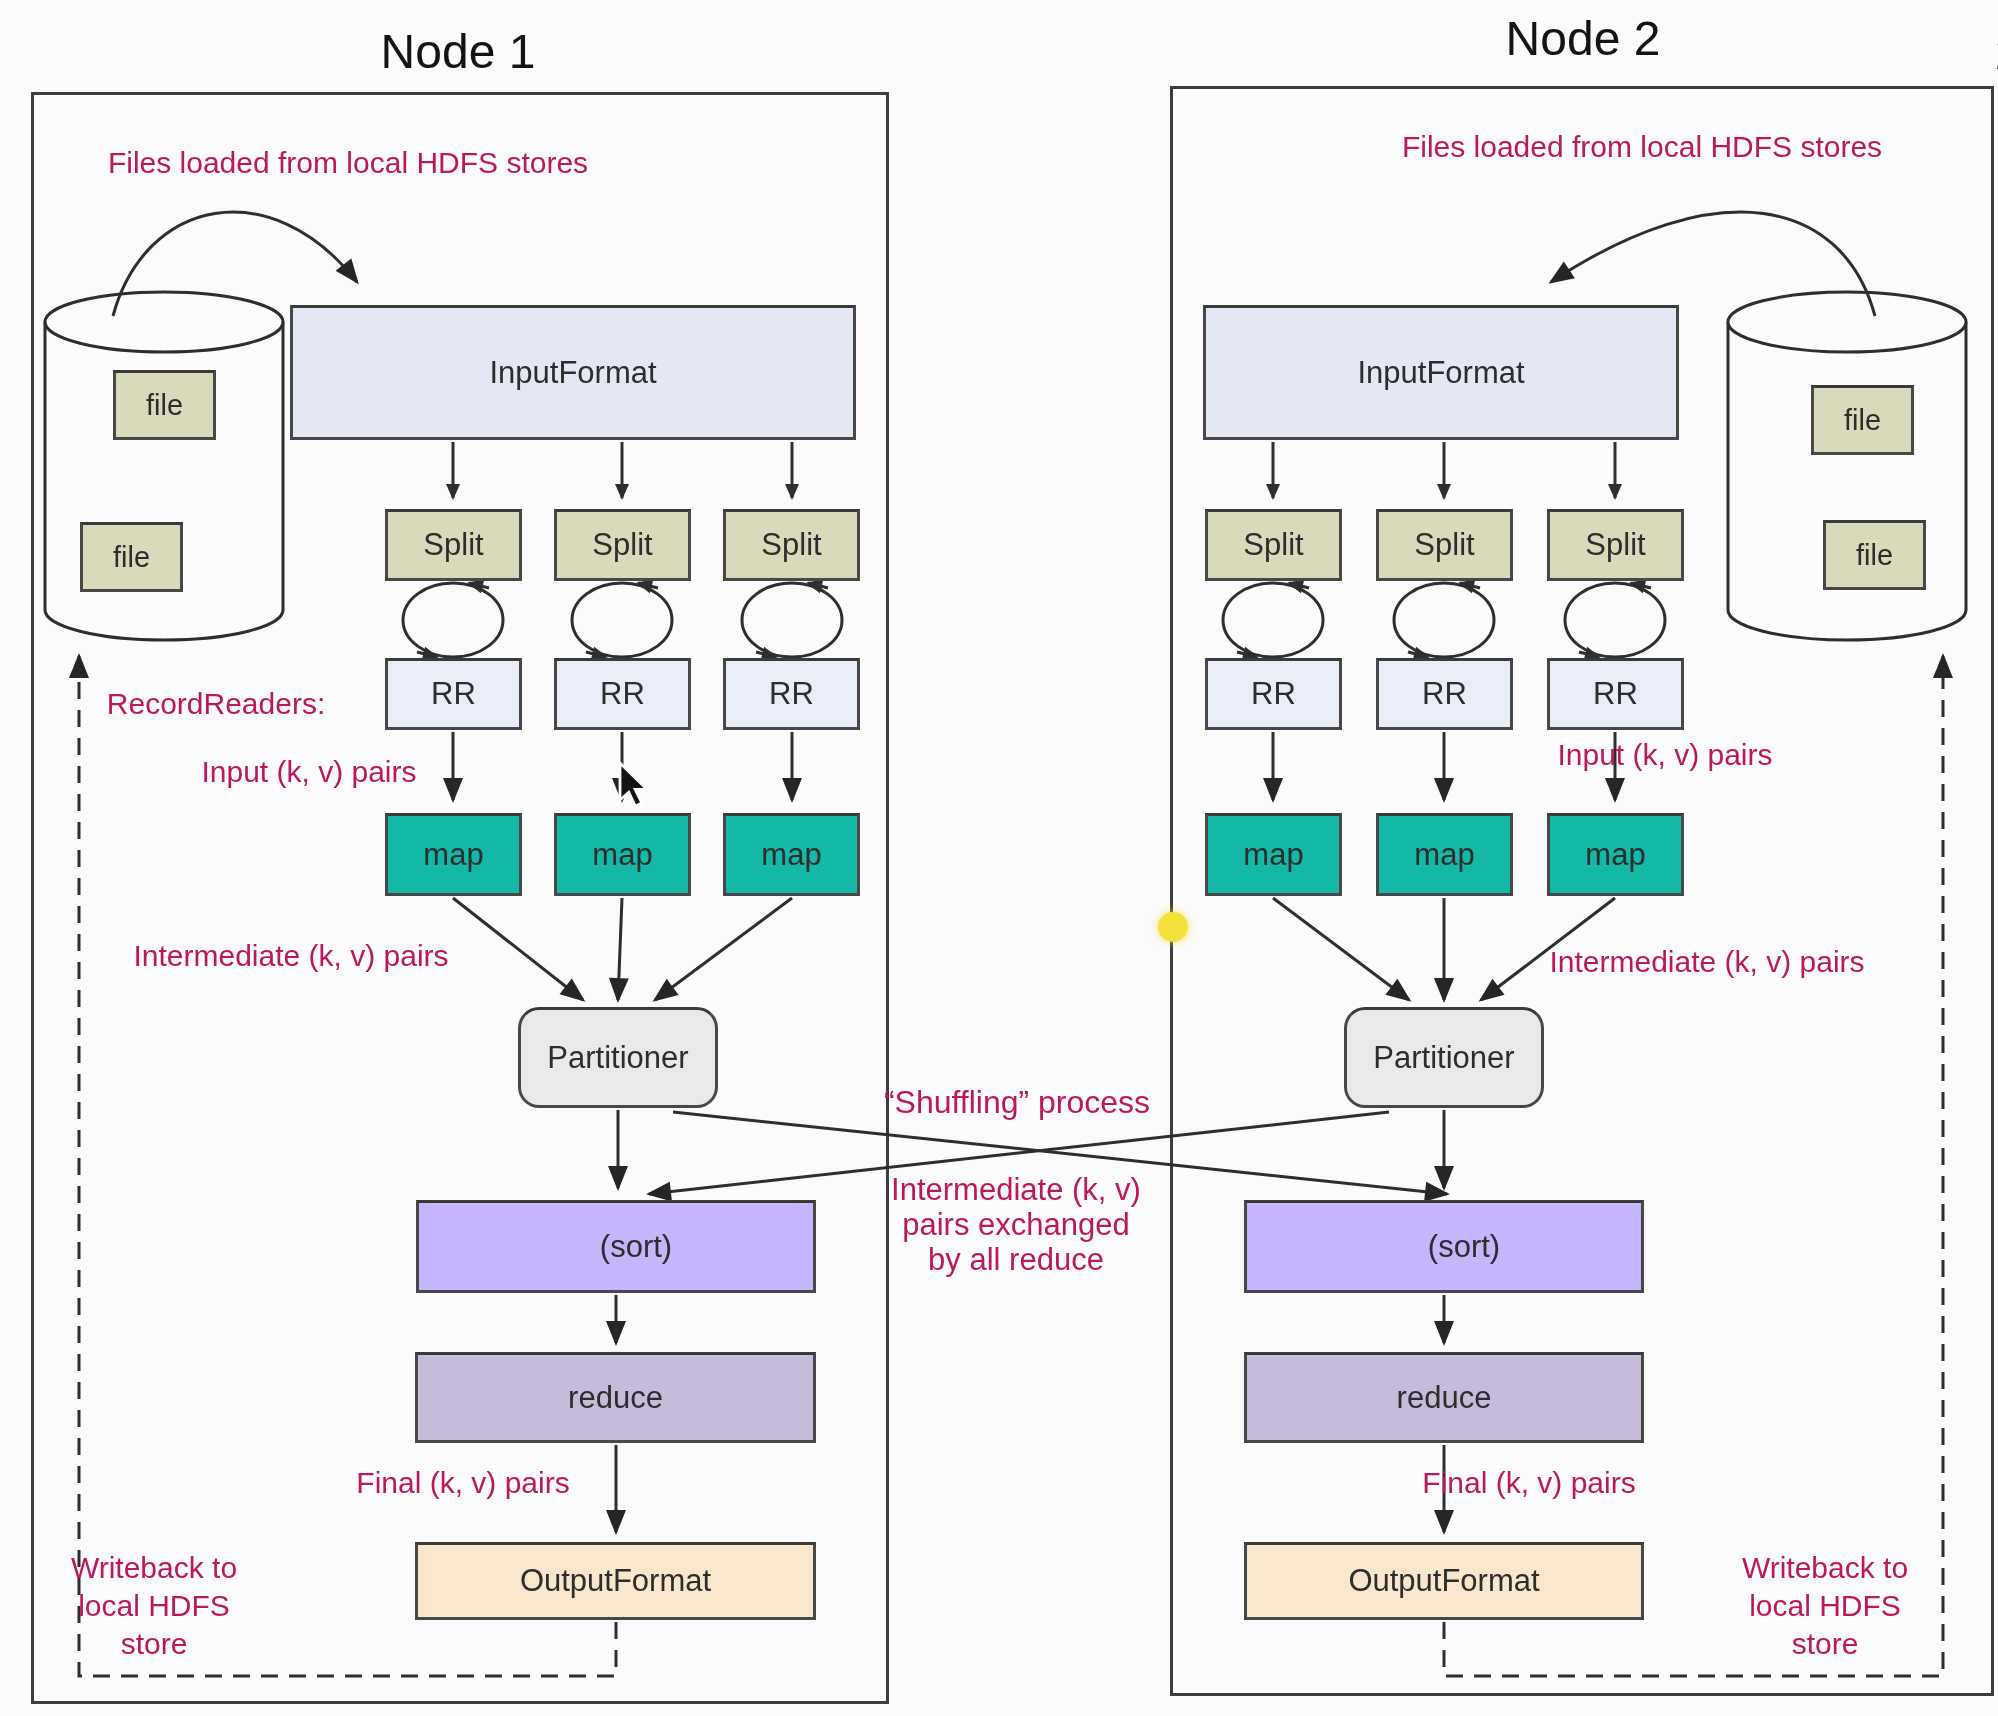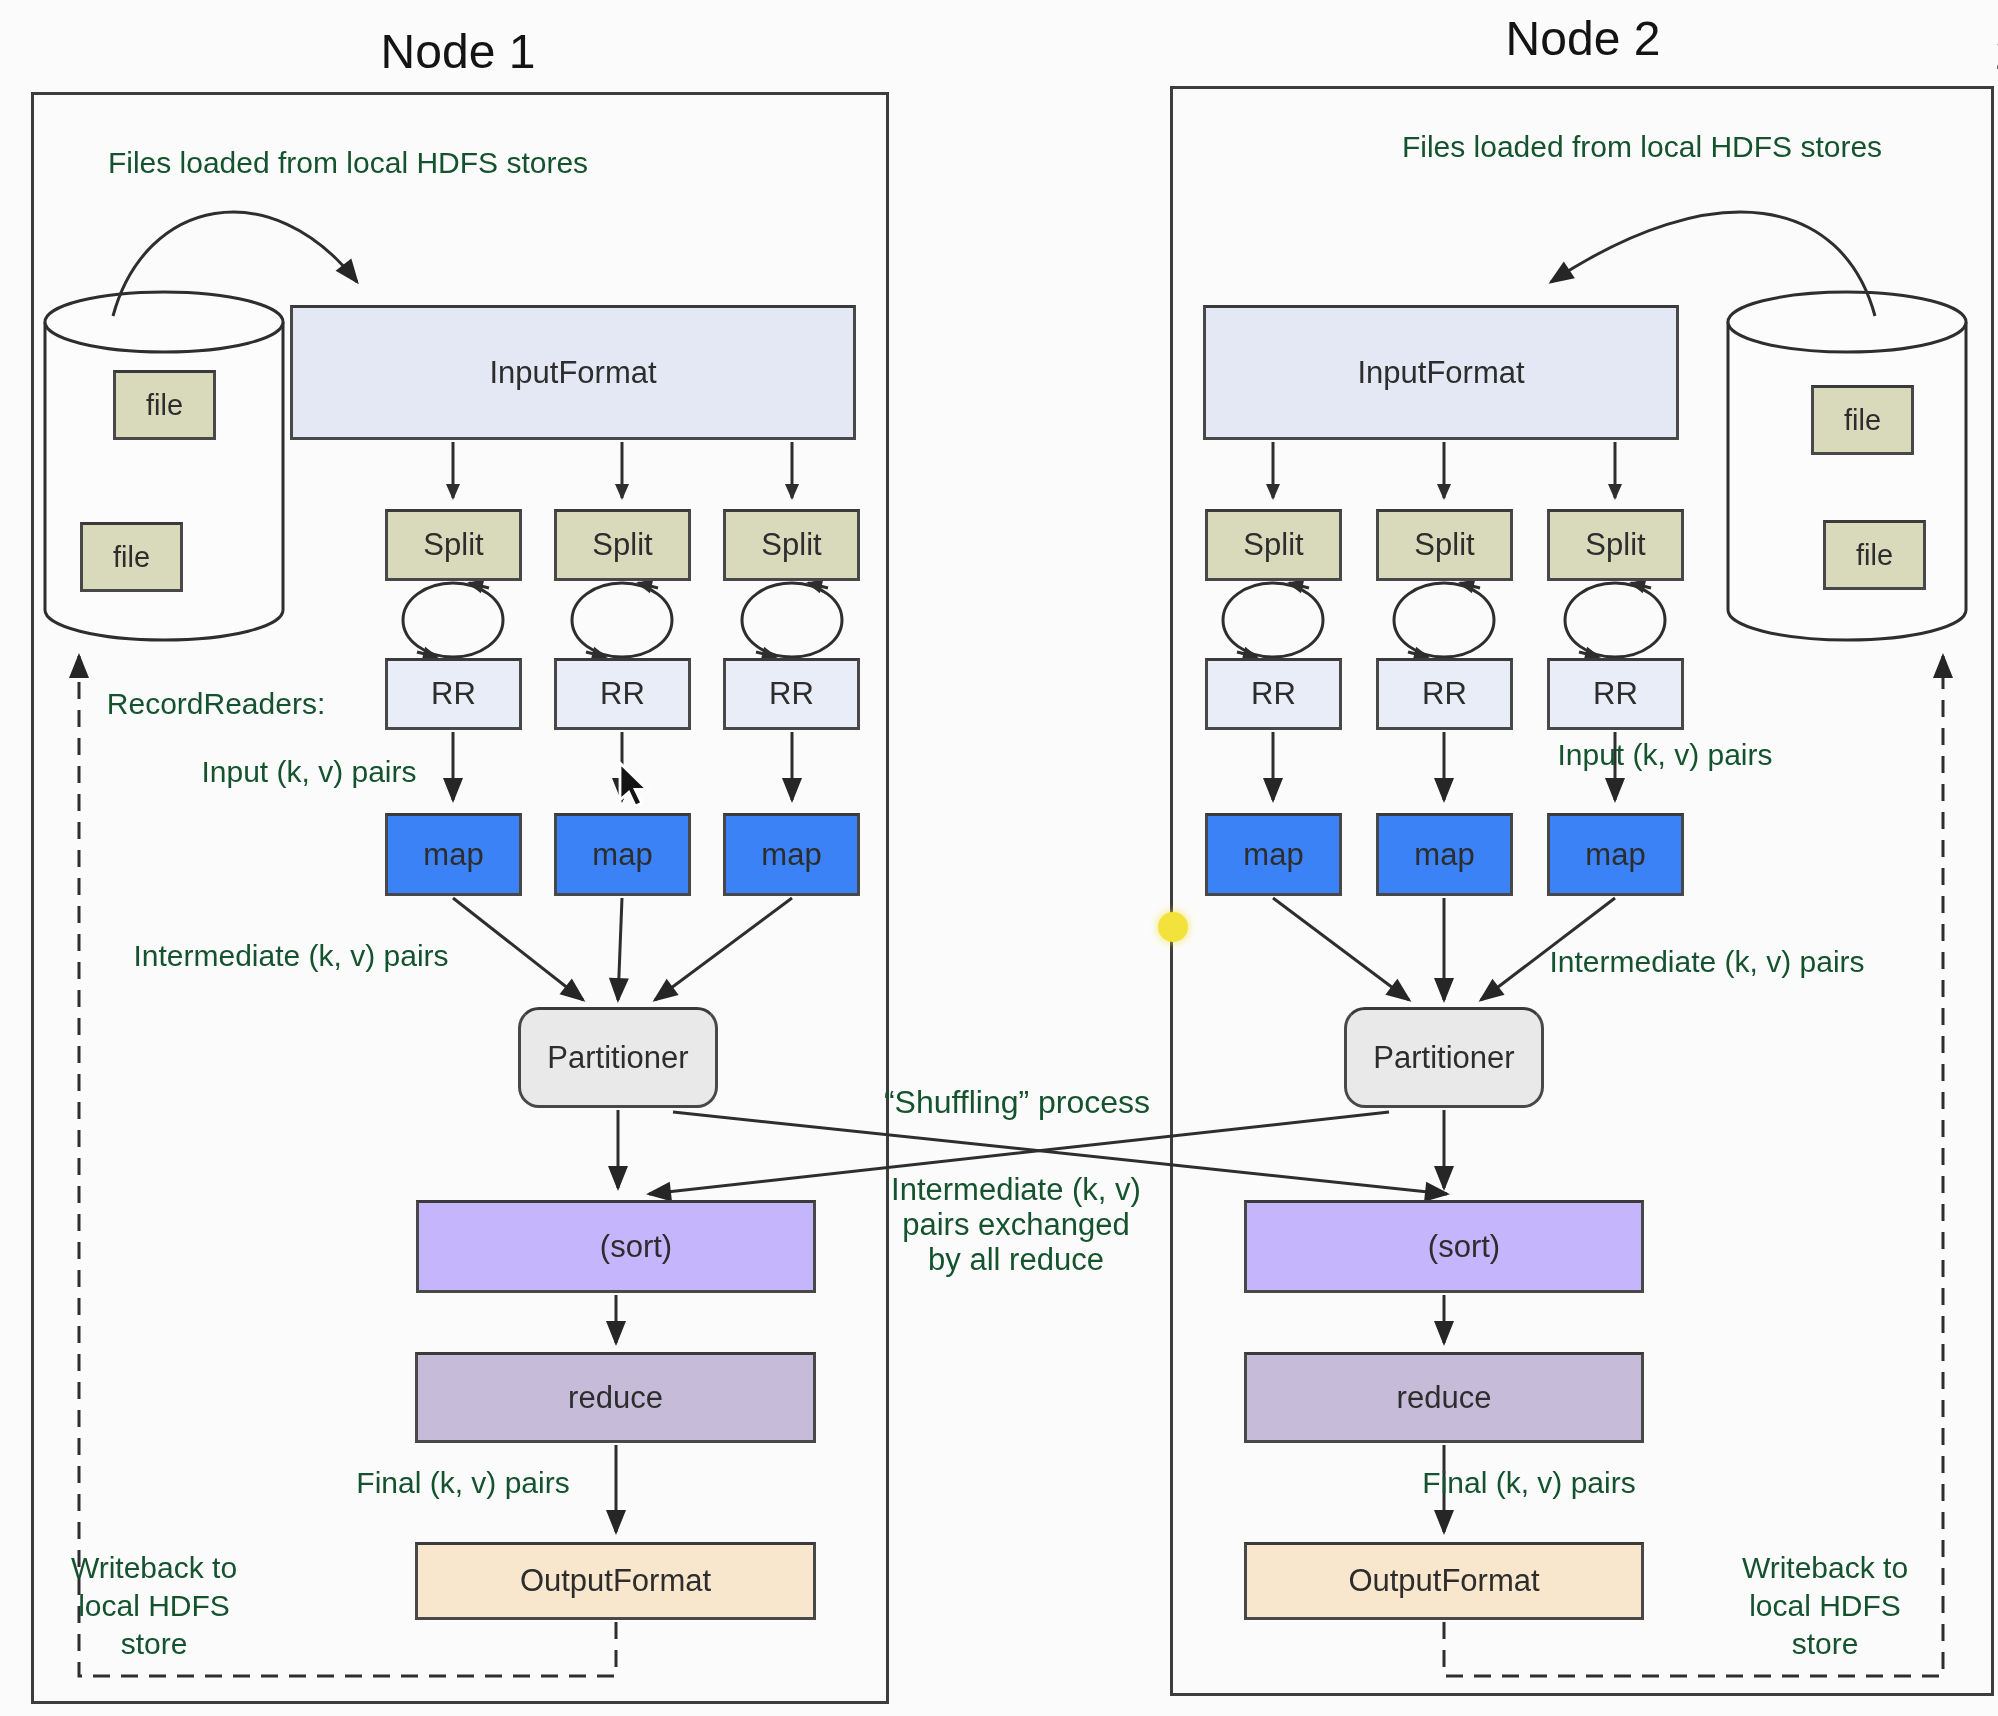--- a/index.html
+++ b/index.html
@@ -3,26 +3,26 @@
 <meta charset="utf-8">
 <style>
   html,body{margin:0;padding:0;background:#fbfbfb;}
   #canvas{position:relative;width:1998px;height:1716px;background:#fbfbfb;overflow:hidden;
           font-family:"Liberation Sans","DejaVu Sans",sans-serif;color:#1e1e1e;margin-left:13px;}
   .frame{position:absolute;border:3px solid #3d3d3d;box-sizing:border-box;background:transparent;z-index:1;}
   svg.wires{position:absolute;left:0;top:0;z-index:2;}
   .box{position:absolute;box-sizing:border-box;border:3px solid #484848;border-top-color:#3a3a3a;
        display:flex;align-items:center;justify-content:center;font-size:31px;color:#2d2d2d;z-index:3;}
   .title{position:absolute;transform:translate(-50%,-50%);font-size:48px;color:#141414;z-index:3;white-space:nowrap;}
-  .lbl{position:absolute;transform:translate(-50%,-50%);font-size:30px;color:#14532d;z-index:3;
+  .lbl{position:absolute;transform:translate(-50%,-50%);font-size:30px;color:#be185d;z-index:3;
        white-space:nowrap;text-align:center;}
   .multi{white-space:pre-line;line-height:38px;}
   .exchange{white-space:pre-line;line-height:35px;font-size:31px;}
   .fill-if{background:#e3e8f4;} .fill-split{background:#d9dabb;} .fill-rr{background:#e9edf7;}
-  .fill-map{background:#3b82f6;} .fill-part{background:#e9e9e9;border-radius:21px;} .fill-sort{background:#c4b5fd;padding-left:40px;}
+  .fill-map{background:#14b8a6;} .fill-part{background:#e9e9e9;border-radius:21px;} .fill-sort{background:#c4b5fd;padding-left:40px;}
   .fill-reduce{background:#c6bcd9;} .fill-of{background:#f8e6cd;} .fill-file{background:#d9dabb;}
   .file-box{font-size:29px;}
   #corner-frag{position:absolute;left:1982px;top:26px;width:16px;height:52px;overflow:hidden;
                font-size:46px;color:#2a2a2a;z-index:3;}
   #pointer-dot{position:absolute;left:1145px;top:912px;width:30px;height:30px;border-radius:50%;
                background:#f3e23c;box-shadow:0 0 8px rgba(243,226,60,0.85);z-index:6;}
   #mouse-cursor{position:absolute;left:597px;top:759px;z-index:6;}
 </style>
 </head>
 <body>

